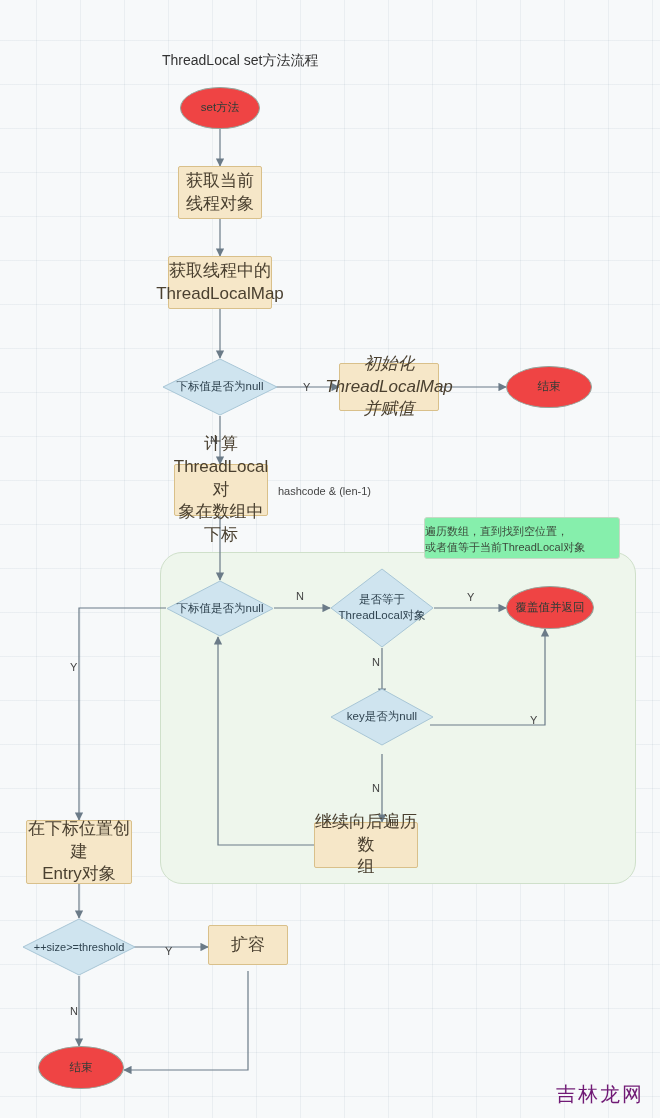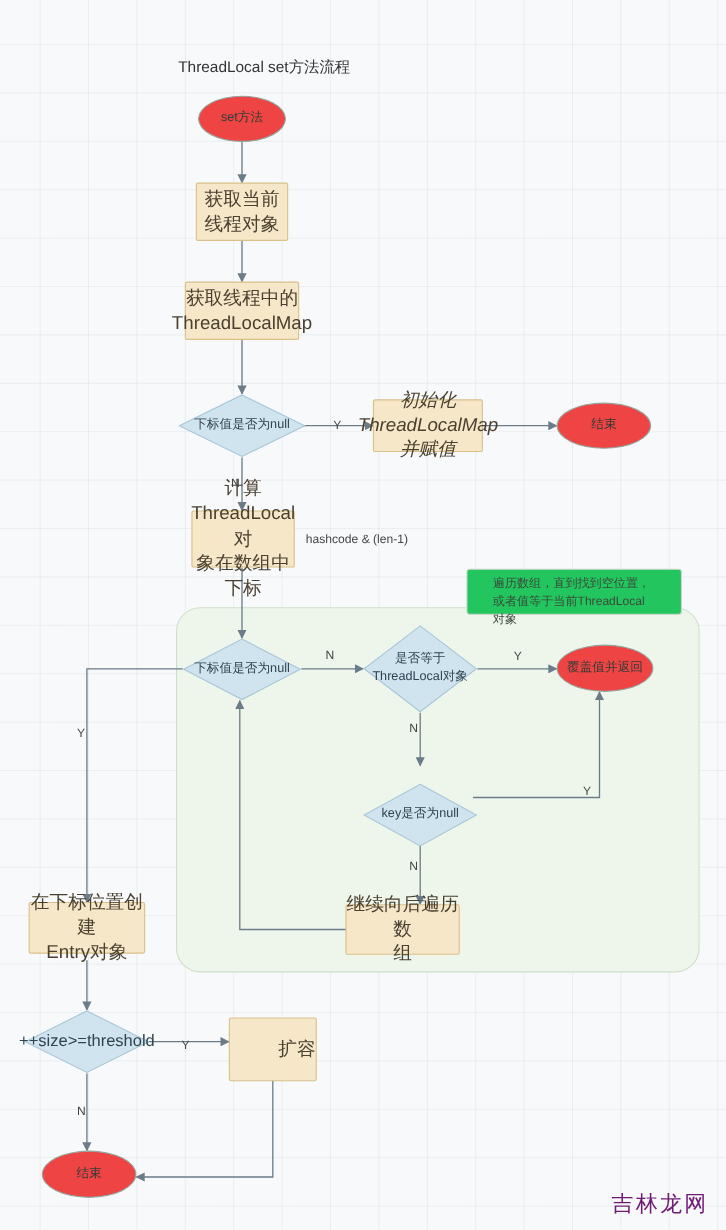--- a/index.html
+++ b/index.html
@@ -23,22 +23,22 @@
   .node .txt{display:block;line-height:1.35;}
   .ellipse{border-radius:50%;background:#ef4444;border:1px solid #93a59c;color:#2f3c37;font-size:11.5px;}
   .rect{background:#f6e7c8;border:1px solid #d9c08a;color:#4a4030;font-size:17px;border-radius:2px;}
   .diamond-wrap{position:absolute;}
   .diamond-shape{position:absolute;left:0;top:0;width:100%;height:100%;}
   .diamond-label{position:absolute;left:0;top:0;width:100%;height:100%;
      display:flex;align-items:center;justify-content:center;text-align:center;
      color:#2f4350;font-size:11.5px;line-height:1.35;}
   .edge-label{position:absolute;color:#444;font-size:11px;}
   .title{position:absolute;color:#333;font-size:14px;text-align:right;}
-  .note{position:absolute;background:#22c55e;border:1px solid #c9d8c6;border-radius:3px;
-        color:#3b4a3b;font-size:11px;line-height:1.45;padding:6px 23px;box-sizing:border-box;}
+  .note{position:absolute;background:#86efac;border:1px solid #c9d8c6;border-radius:3px;
+        color:#3b4a3b;font-size:11px;line-height:1.45;padding:6px 0;box-sizing:border-box;}
   .group{position:absolute;background:#eef6ec;border:1px solid #cfe0ca;border-radius:22px;}
   .watermark{position:absolute;right:16px;bottom:10px;color:#701a75;font-size:20px;letter-spacing:2px;}
 </style>
 </head>
 <body>
 
 <div id="grid"></div>
 
 <div class="group" style="left:160px;top:552px;width:474px;height:330px;"></div>
 
@@ -136,43 +136,43 @@
   <svg class="diamond-shape" viewBox="0 0 104 80" xmlns="http://www.w3.org/2000/svg">
     <polygon points="52,1 103,40 52,79 1,40" fill="#cfe4ef" stroke="#a8c6d6" stroke-width="1"></polygon>
   </svg>
   <div class="diamond-label">是否等于<br>ThreadLocal对象</div>
 </div>
 
 <div class="node ellipse" style="left:506px;top:586px;width:88px;height:43px;">
   <span class="txt">覆盖值并返回</span>
 </div>
 
-<div class="diamond-wrap" style="left:330px;top:712px;width:104px;height:58px;">
+<div class="diamond-wrap" style="left:330px;top:688px;width:104px;height:58px;">
   <svg class="diamond-shape" viewBox="0 0 104 58" xmlns="http://www.w3.org/2000/svg">
     <polygon points="52,1 103,29 52,57 1,29" fill="#cfe4ef" stroke="#a8c6d6" stroke-width="1"></polygon>
   </svg>
   <div class="diamond-label">key是否为null</div>
 </div>
 
 <div class="node rect" style="left:314px;top:822px;width:104px;height:46px;">
   <span class="txt">继续向后遍历数<br>组</span>
 </div>
 
-<div class="node rect" style="left:26px;top:820px;width:106px;height:47px;">
+<div class="node rect" style="left:26px;top:820px;width:106px;height:64px;">
   <span class="txt">在下标位置创建<br>Entry对象</span>
 </div>
 
 <div class="diamond-wrap" style="left:22px;top:918px;width:114px;height:58px;">
   <svg class="diamond-shape" viewBox="0 0 114 58" xmlns="http://www.w3.org/2000/svg">
     <polygon points="57,1 113,29 57,57 1,29" fill="#cfe4ef" stroke="#a8c6d6" stroke-width="1"></polygon>
   </svg>
-  <div class="diamond-label" style="font-size:15px;text-align:right;">++size&gt;=threshold</div>
+  <div class="diamond-label" style="font-size:11px;text-align:right;">++size&gt;=threshold</div>
 </div>
 
-<div class="node rect" style="left:208px;top:925px;width:80px;height:58px;justify-content:flex-end;">
+<div class="node rect" style="left:208px;top:925px;width:80px;height:40px;">
   <span class="txt">扩容</span>
 </div>
 
 <div class="node ellipse" style="left:38px;top:1046px;width:86px;height:43px;">
   <span class="txt">结束</span>
 </div>
 
 <div class="edge-label" style="left:303px;top:381px;">Y</div>
 <div class="edge-label" style="left:210px;top:434px;">N</div>
 <div class="edge-label" style="left:296px;top:590px;">N</div>

